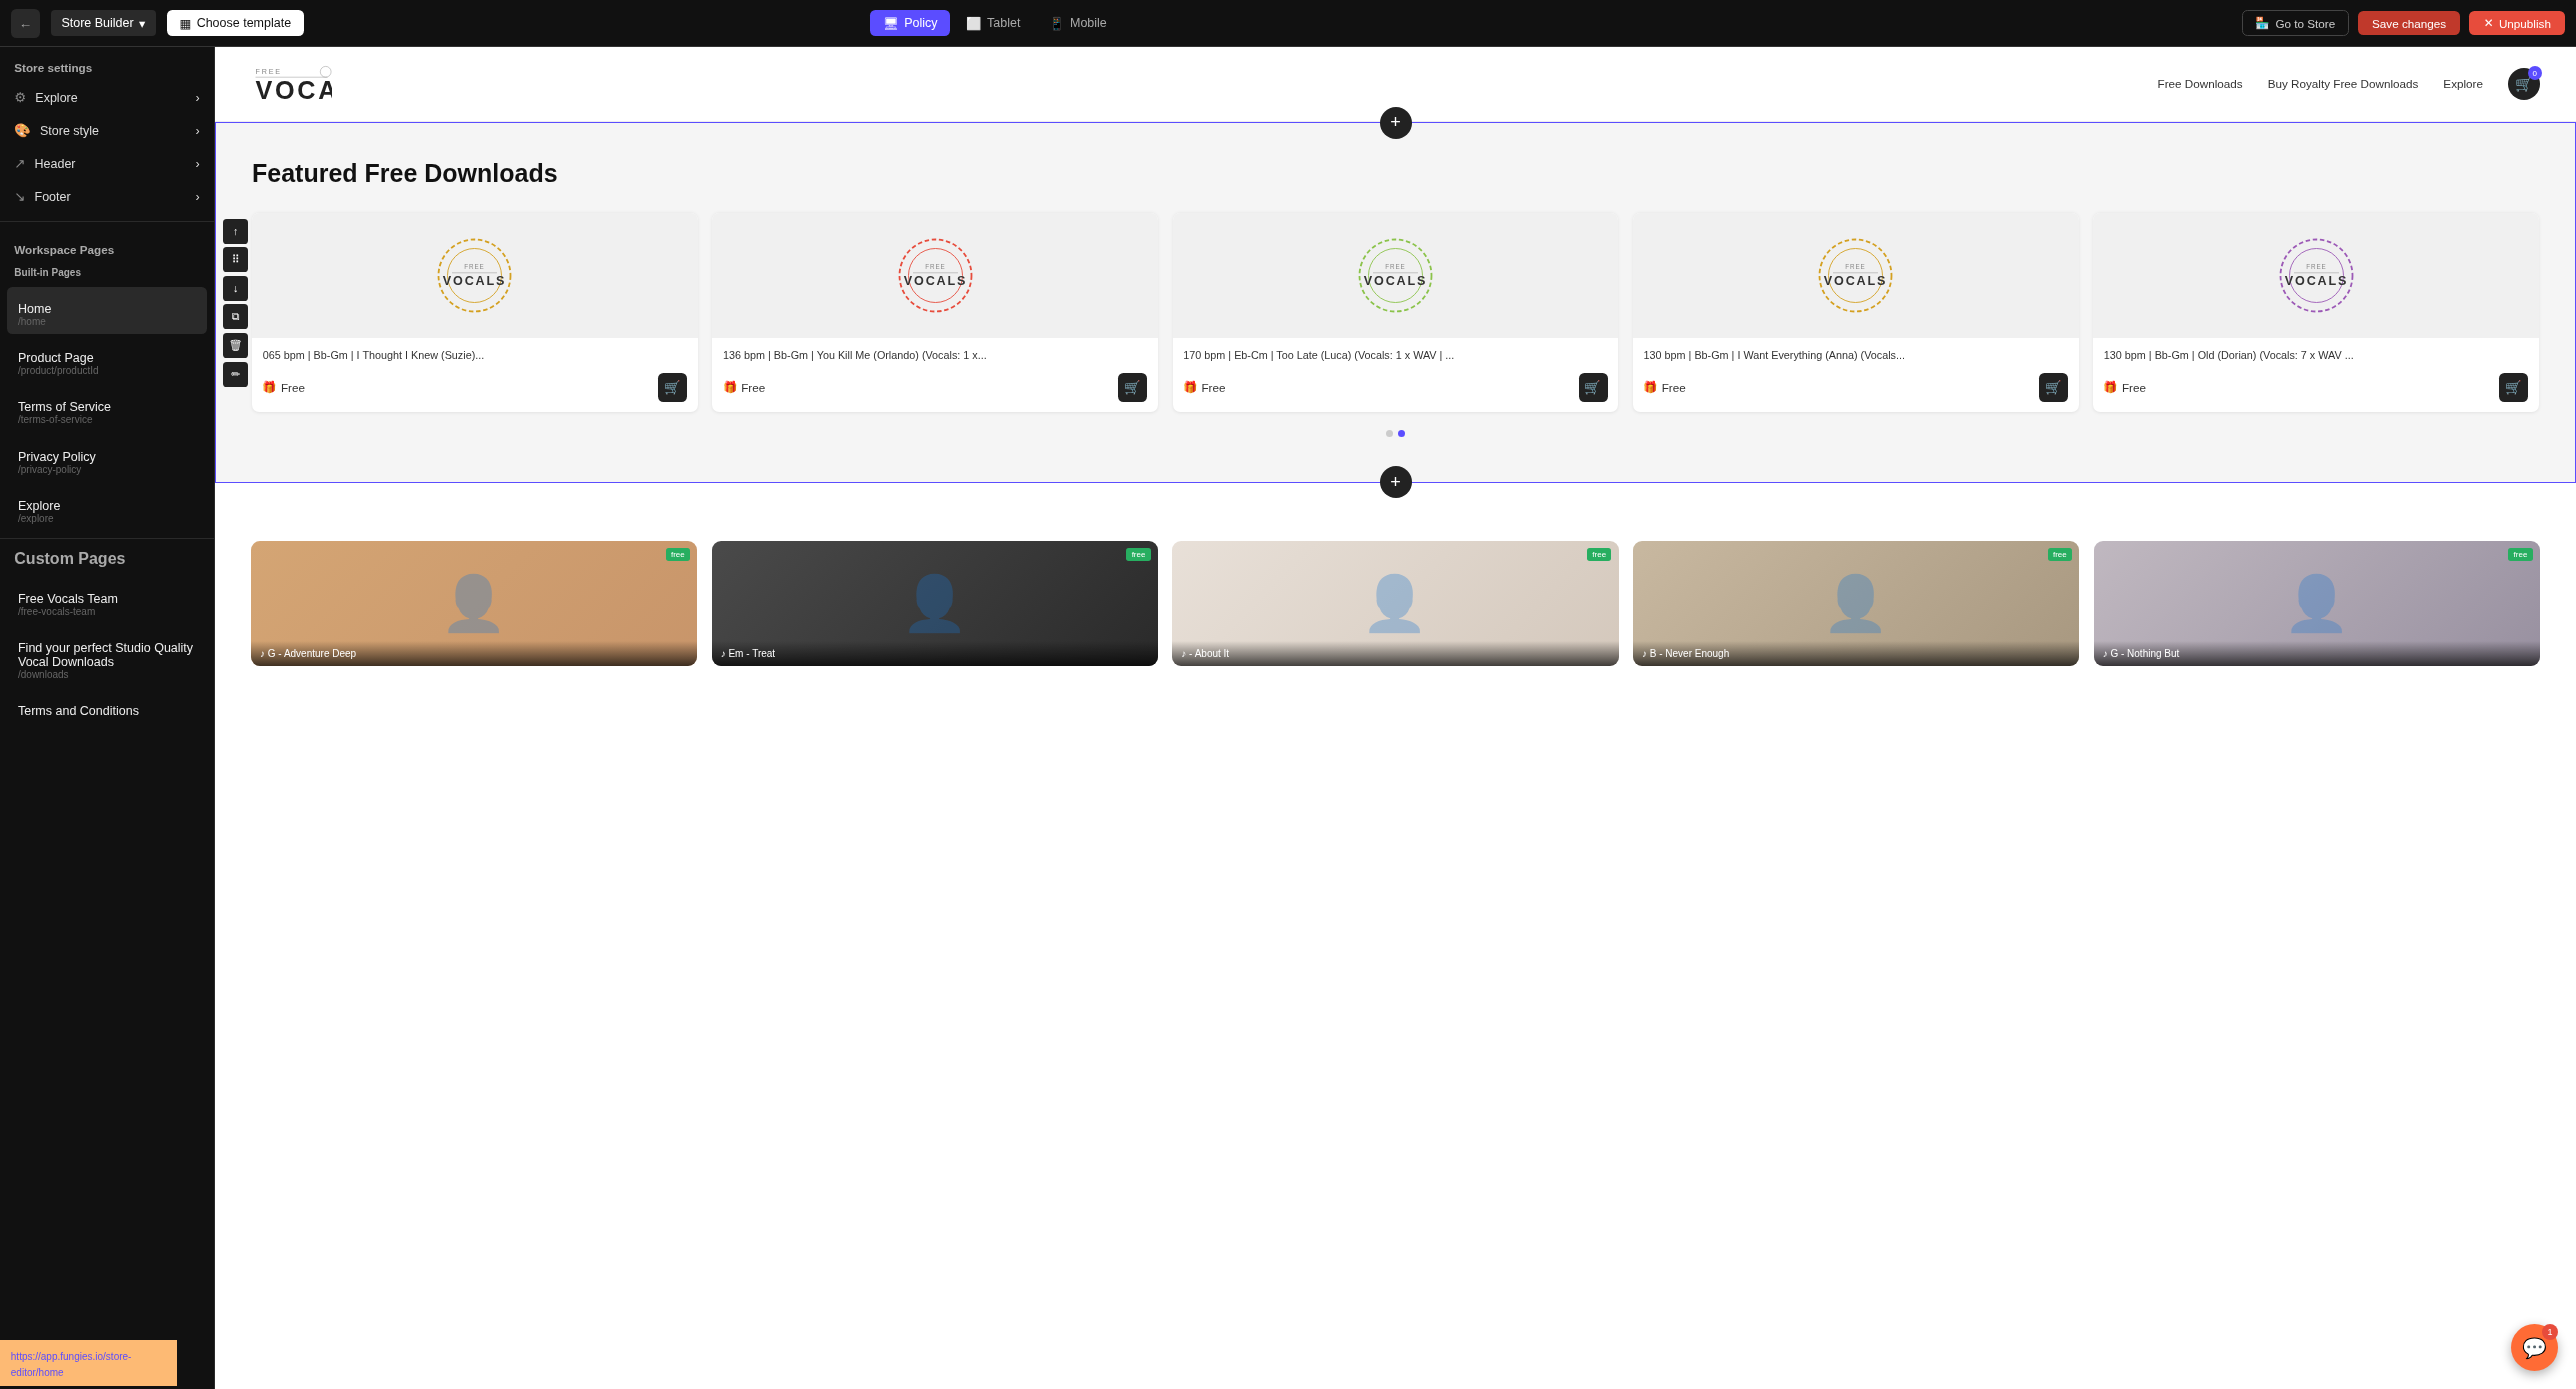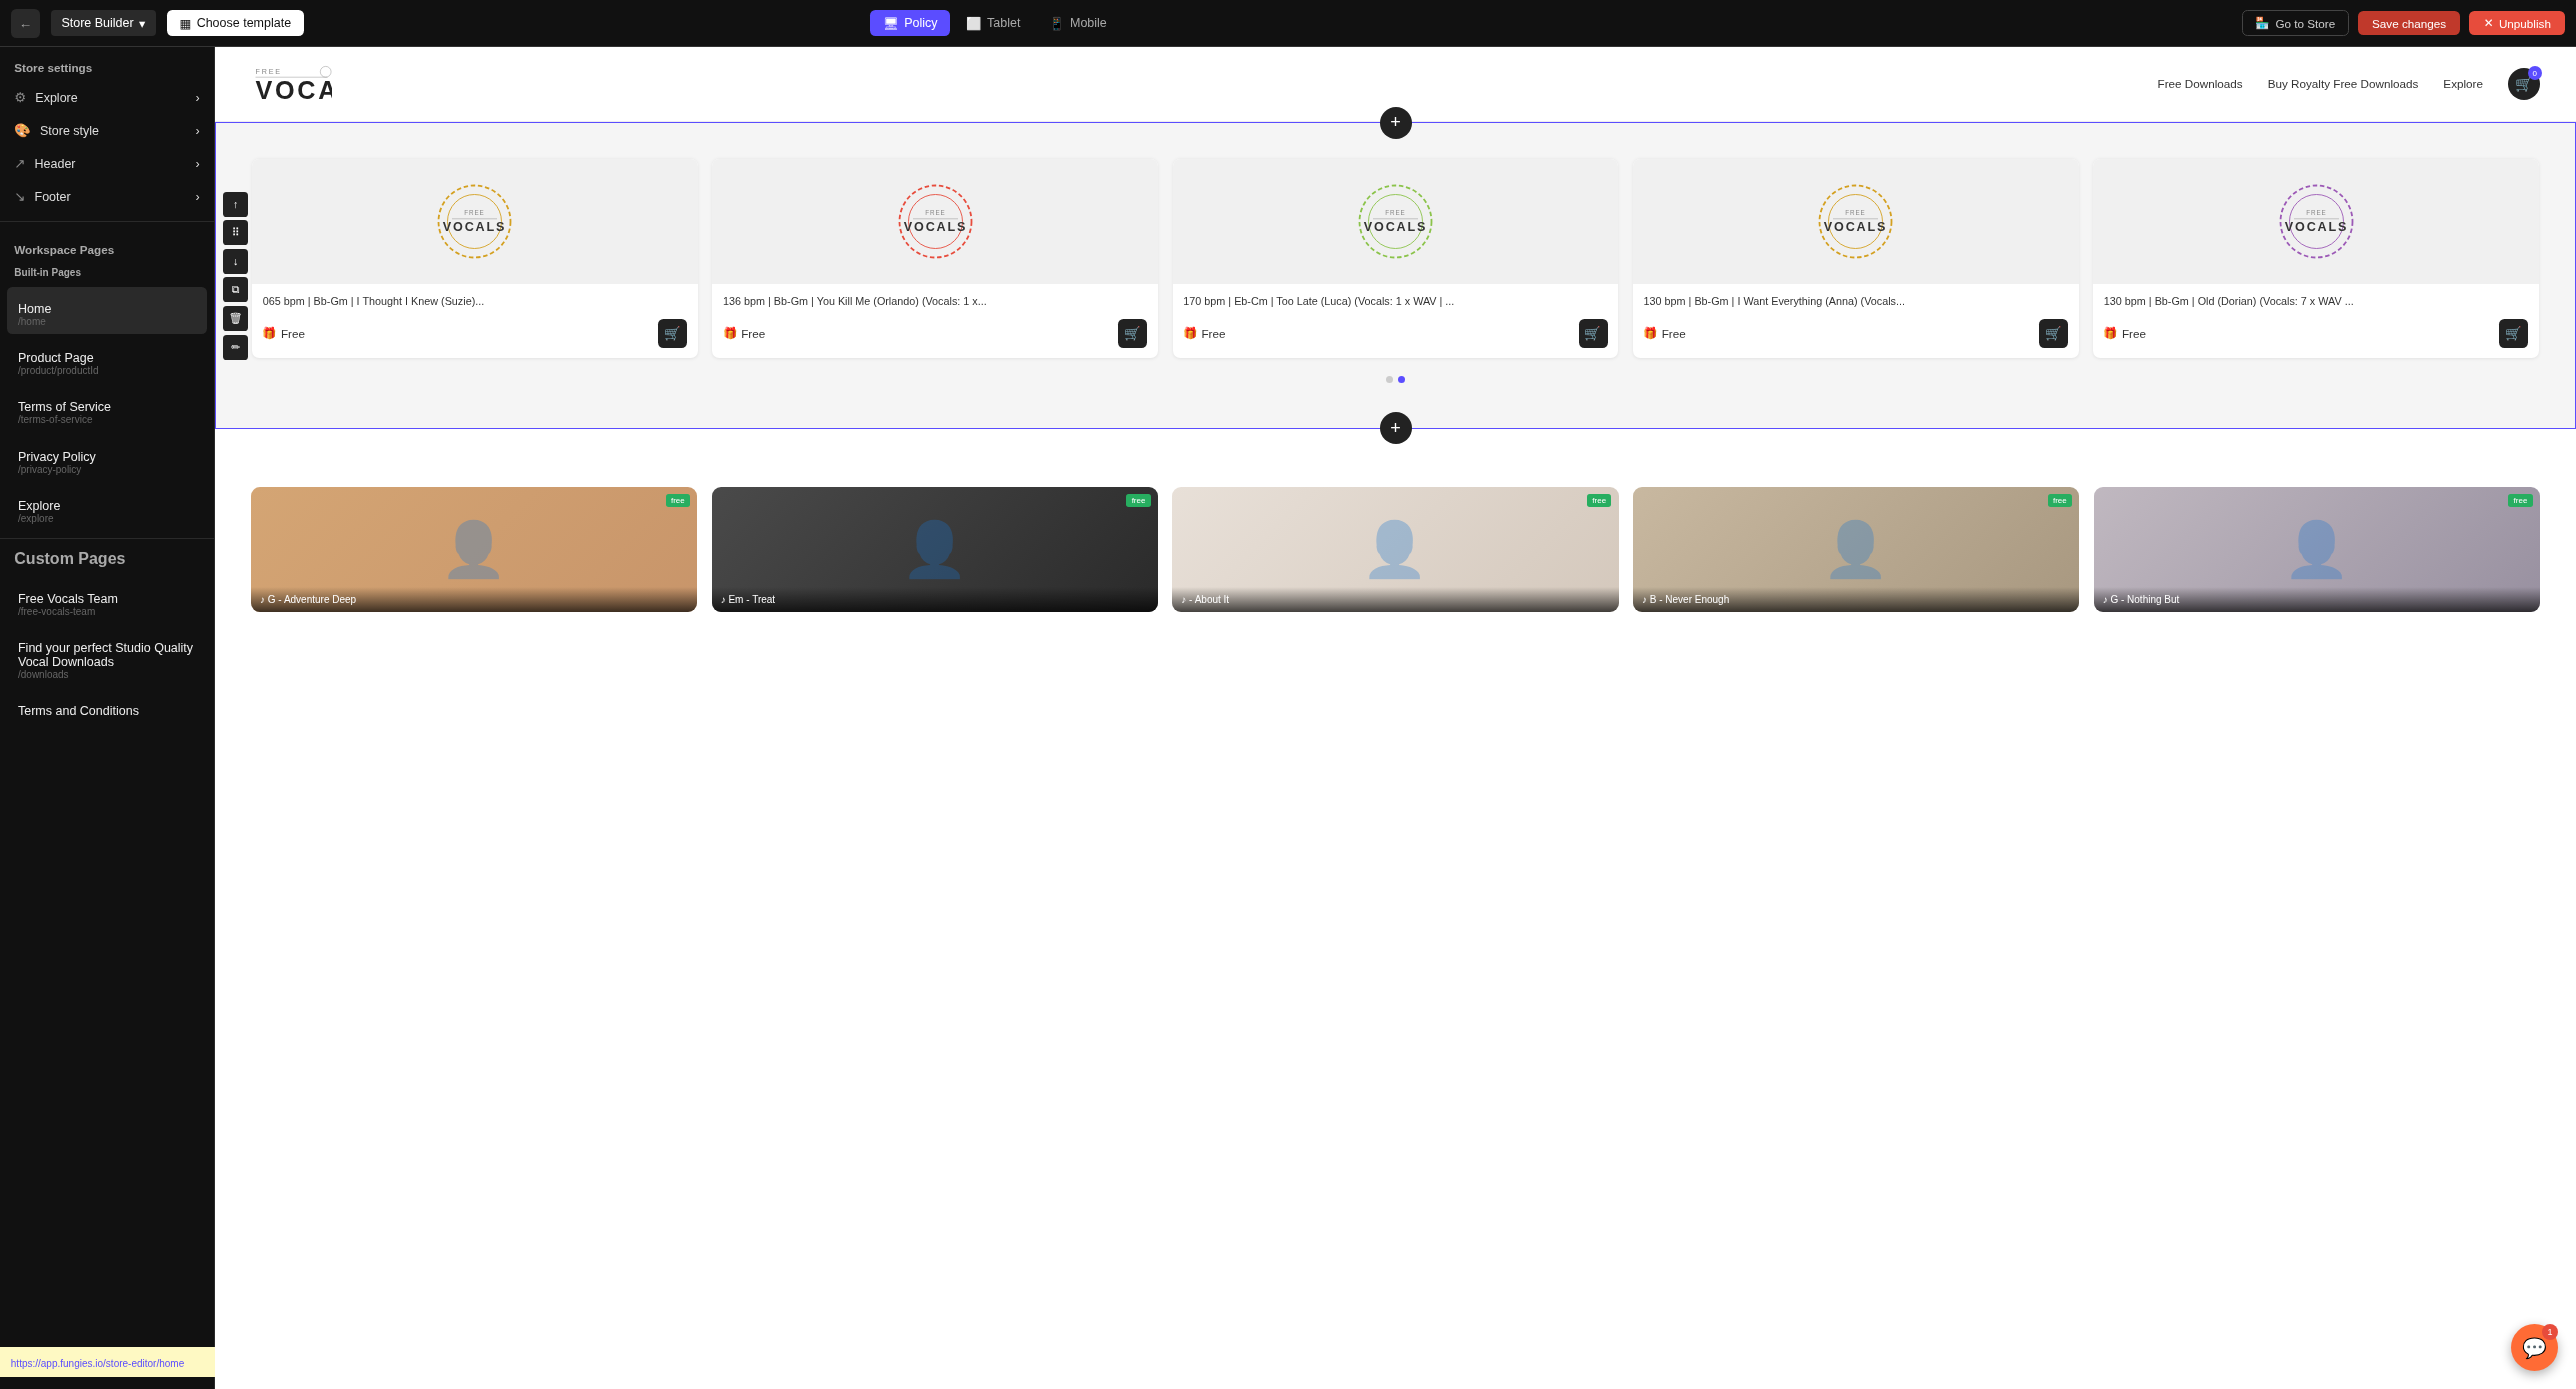--- a/index.html
+++ b/index.html
@@ -180,22 +180,22 @@
       font-size: 10px; color: #fff; font-weight: 500;
     }
     .free-tag {
       position: absolute; top: 7.2px; right: 7.2px;
       background: #27ae60; color: #fff; font-size: 8px;
       padding: 1.8px 5.4px; border-radius: 2.7px;
     }
 
     
     .terms-bar {
-      position: fixed; bottom: 12px; left: 0; width: 215px;
-      background: #fef9c3; padding: 7.2px 10.8px;
+      position: fixed; bottom: 3px; left: 0; width: 177px;
+      background: #fdba74; padding: 7.2px 10.8px;
     }
 
     
     .chat-btn {
       position: fixed; bottom: 18px; right: 18px;
       width: 47px; height: 47px; background: #ff6b35; border: none; border-radius: 50%;
       color: #fff; font-size: 20px; cursor: pointer;
       display: flex; align-items: center; justify-content: center;
       box-shadow: 0 3.6px 10.8px rgba(0,0,0,0.3);
     }
@@ -374,20 +374,21 @@
           <button class="ctrl-btn">⧉</button>
           <button class="ctrl-btn">🗑</button>
           <button class="ctrl-btn">✏</button>
         </div>
 
         <div style="position:relative;">
           <button class="add-section-btn add-top">+</button>
         </div>
 
         <div class="featured-section">
+          <h2 class="section-title">Featured Free Downloads</h2>
           <div class="products-grid">
 
             <div class="product-card">
               <div class="product-image">
                 <svg width="81" height="81" viewBox="0 0 90 90">
                   <circle cx="45" cy="45" r="40" fill="none" stroke="#d4a020" stroke-width="2" stroke-dasharray="5,3"></circle>
                   <circle cx="45" cy="45" r="30" fill="none" stroke="#d4a020" stroke-width="1"></circle>
                   <text x="45" y="38" text-anchor="middle" font-size="7" fill="#888" letter-spacing="1">FREE</text>
                   <line x1="20" y1="42" x2="70" y2="42" stroke="#888" stroke-width="0.5"></line>
                   <text x="45" y="56" text-anchor="middle" font-size="14" font-weight="900" fill="#333" letter-spacing="2">VOCALS</text>

